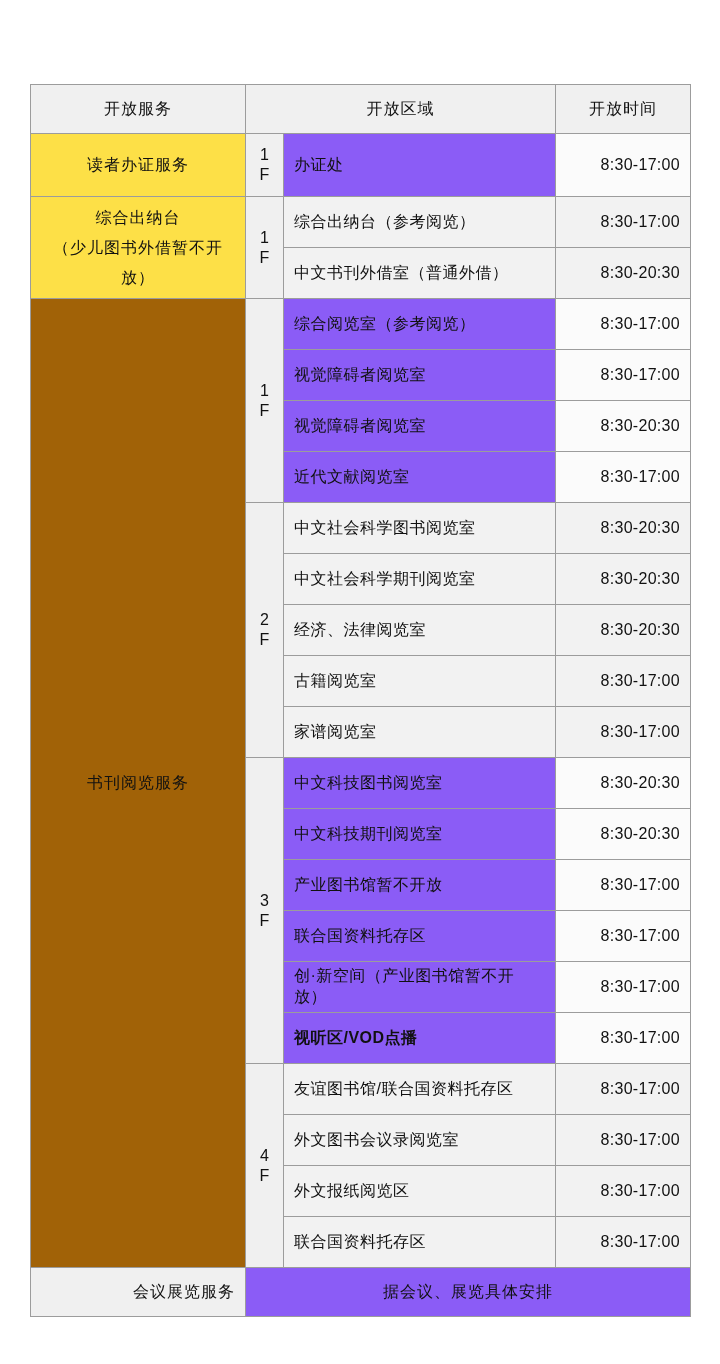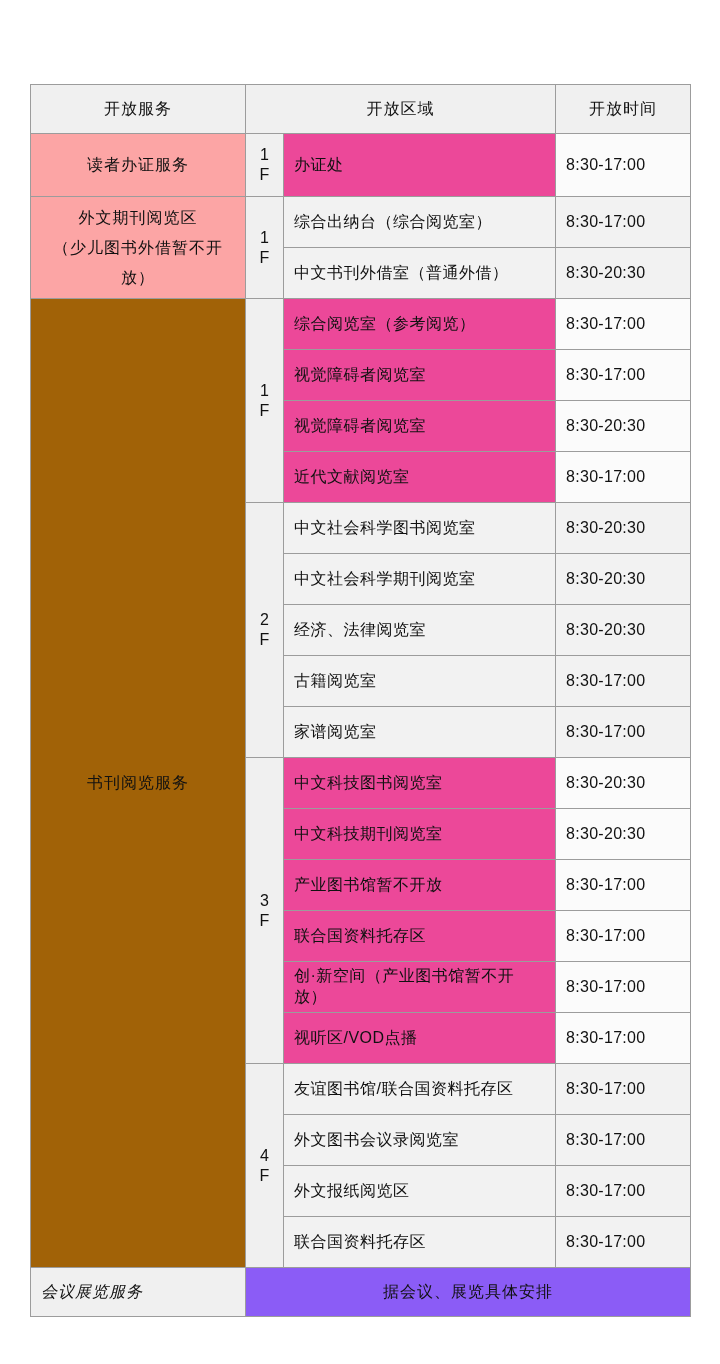--- a/index.html
+++ b/index.html
@@ -42,75 +42,74 @@
   col.c-time    { width: 135px; }
 
   thead td {
     background: #f0f0f0;
     height: 48px;
     text-align: center;
     font-size: 14.5px;
     letter-spacing: 1px;
   }
   td.service {
-    background: #fca5a5;
+    background: #fde047;
     text-align: center;
     letter-spacing: 1px;
     line-height: 30px;
   }
   td.floor {
     background: #f0f0f0;
     text-align: center;
     font-size: 14px;
     line-height: 20px;
     padding: 0 2px;
   }
   td.floor .fl-num,
   td.floor .fl-f {
     display: block;
   }
   td.area {
-    background: #ec4899;
+    background: #8b5cf6;
     text-align: left;
     height: 50px;
     letter-spacing: 0.5px;
   }
   td.area.alt {
     background: #f2f2f2;
   }
   td.time {
     background: #fbfbfb;
-    text-align: left;
+    text-align: right;
     font-weight: bold;
     letter-spacing: 0.3px;
   }
   td.time.alt {
     background: #f2f2f2;
   }
   td.service-tall {
     background: #a16207;
   }
   td.footer-service {
     background: #f0f0f0;
-    text-align: left;
+    text-align: right;
     height: 48px;
     letter-spacing: 1px;
-    font-style: italic;
   }
   td.footer-note {
     background: #8b5cf6;
     text-align: center;
     height: 48px;
     letter-spacing: 1px;
   }
   .sub {
     display: block;
   }
   .bold-seg {
-    font-weight: normal;
+    font-weight: bold;
     margin-top: 40px;
   }
 </style>
 </head>
 <body>
 
 <div class="page">
   <table class="schedule">
     <colgroup>
       <col class="c-service">
@@ -134,28 +133,28 @@
         <td class="floor" rowspan="1">
           <span class="fl-num">1</span>
           <span class="fl-f">F</span>
         </td>
         <td class="area" style="height:62px">办证处</td>
         <td class="time">8:30-17:00</td>
       </tr>
 
       <tr>
         <td class="service" rowspan="2">
-          <span class="sub">外文期刊阅览区</span>
+          <span class="sub">综合出纳台</span>
           <span class="sub">（少儿图书外借暂不开放）</span>
         </td>
         <td class="floor" rowspan="2">
           <span class="fl-num">1</span>
           <span class="fl-f">F</span>
         </td>
-        <td class="area alt">综合出纳台（综合阅览室）</td>
+        <td class="area alt">综合出纳台（参考阅览）</td>
         <td class="time alt">8:30-17:00</td>
       </tr>
       <tr>
         <td class="area alt">中文书刊外借室（普通外借）</td>
         <td class="time alt">8:30-20:30</td>
       </tr>
 
       <tr>
         <td class="service service-tall" rowspan="19">
           <span>书刊阅览服务</span>

